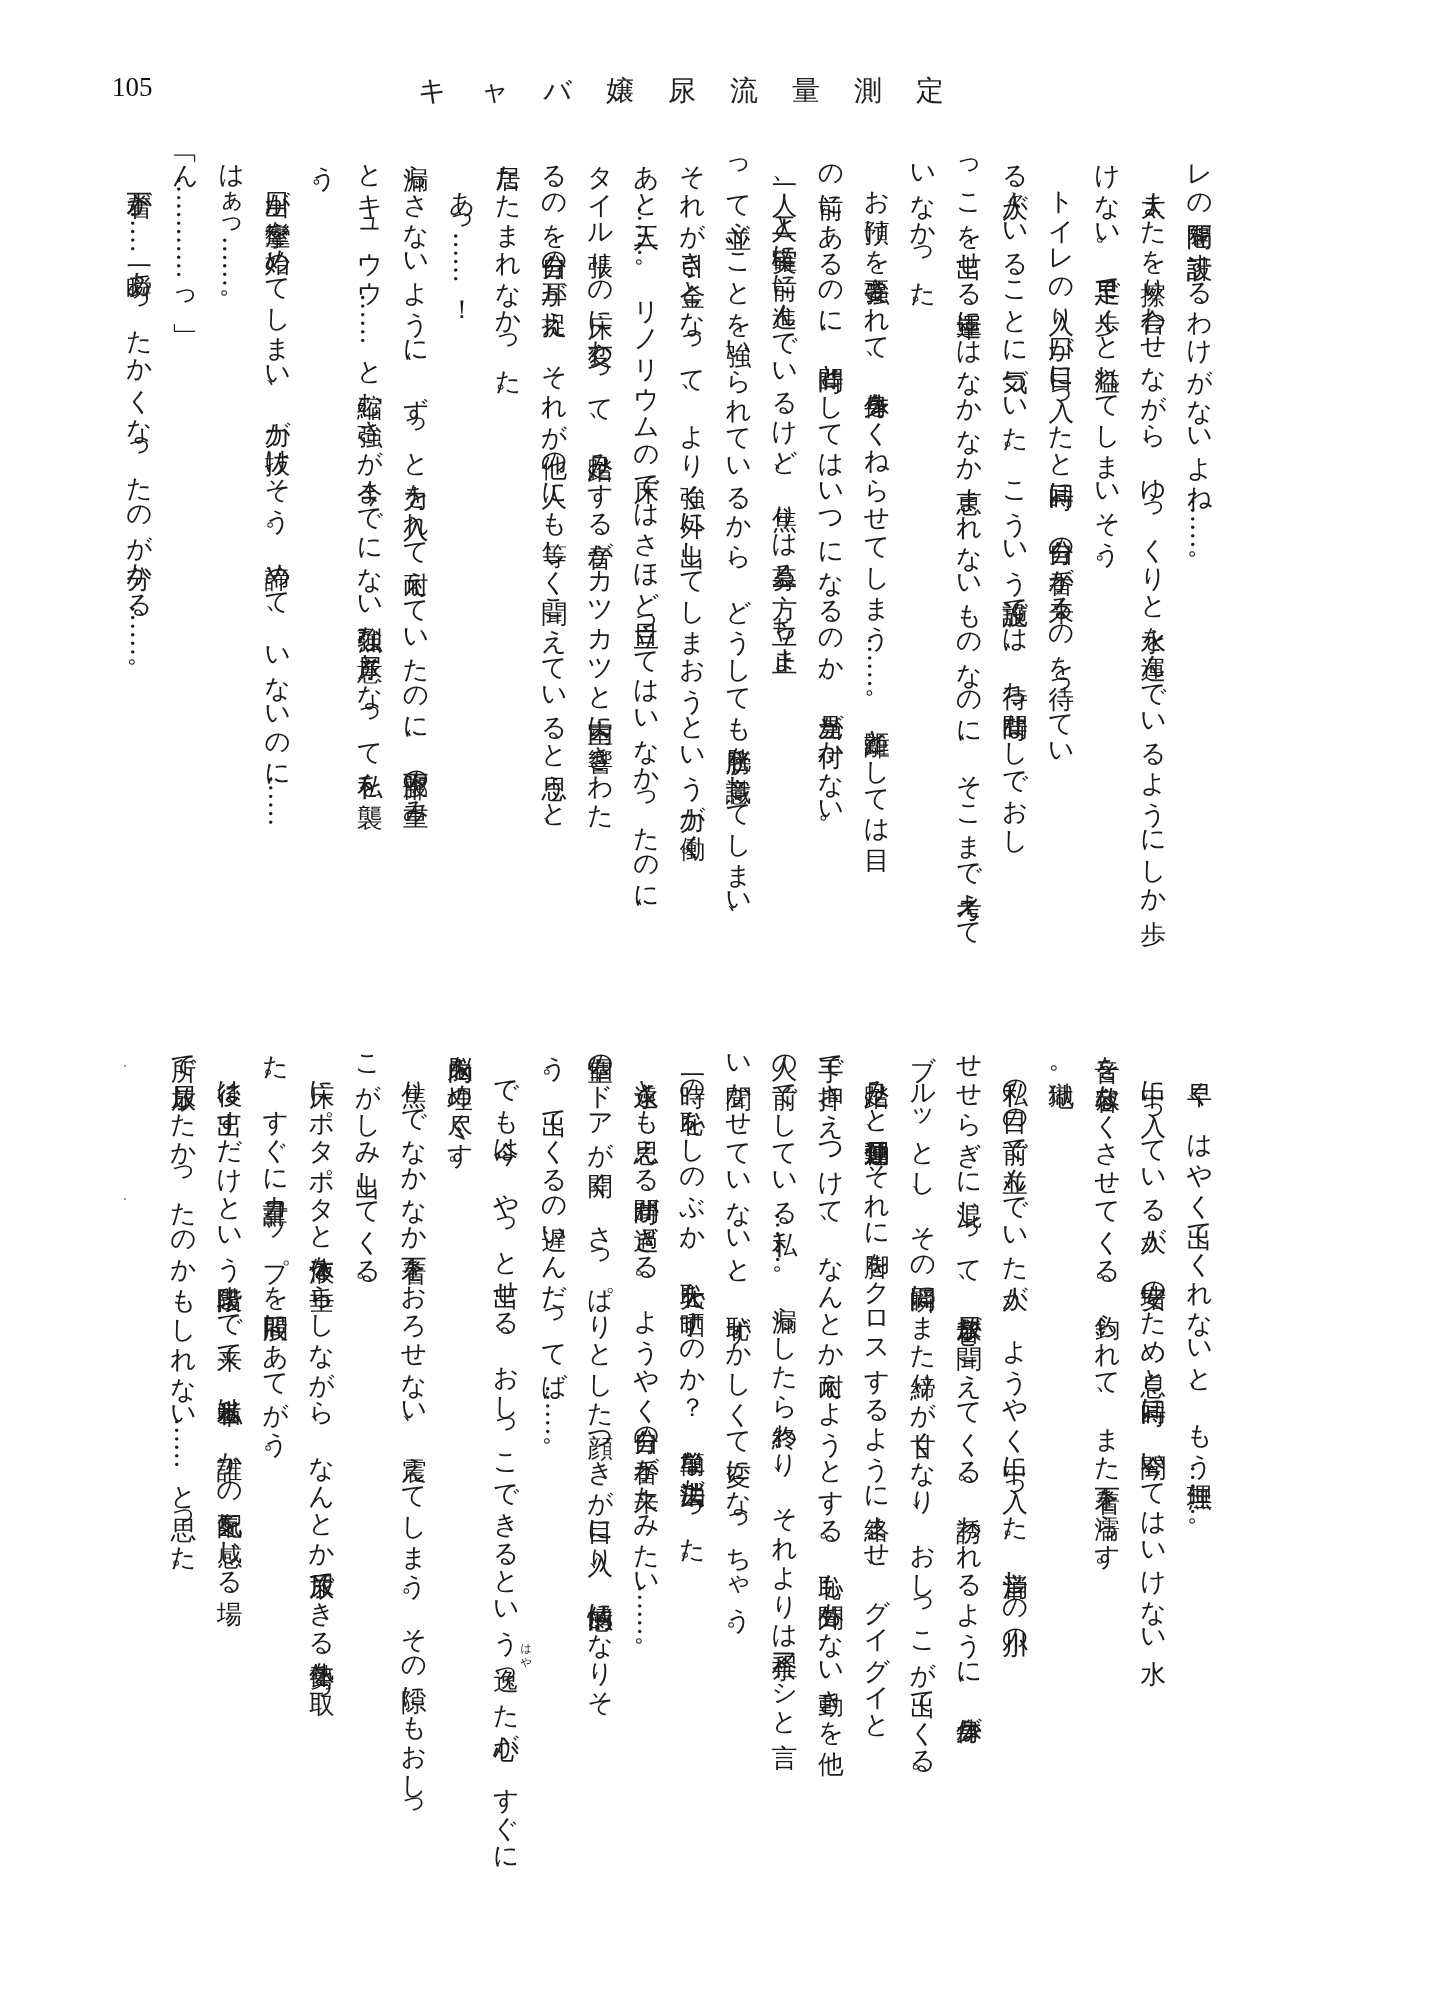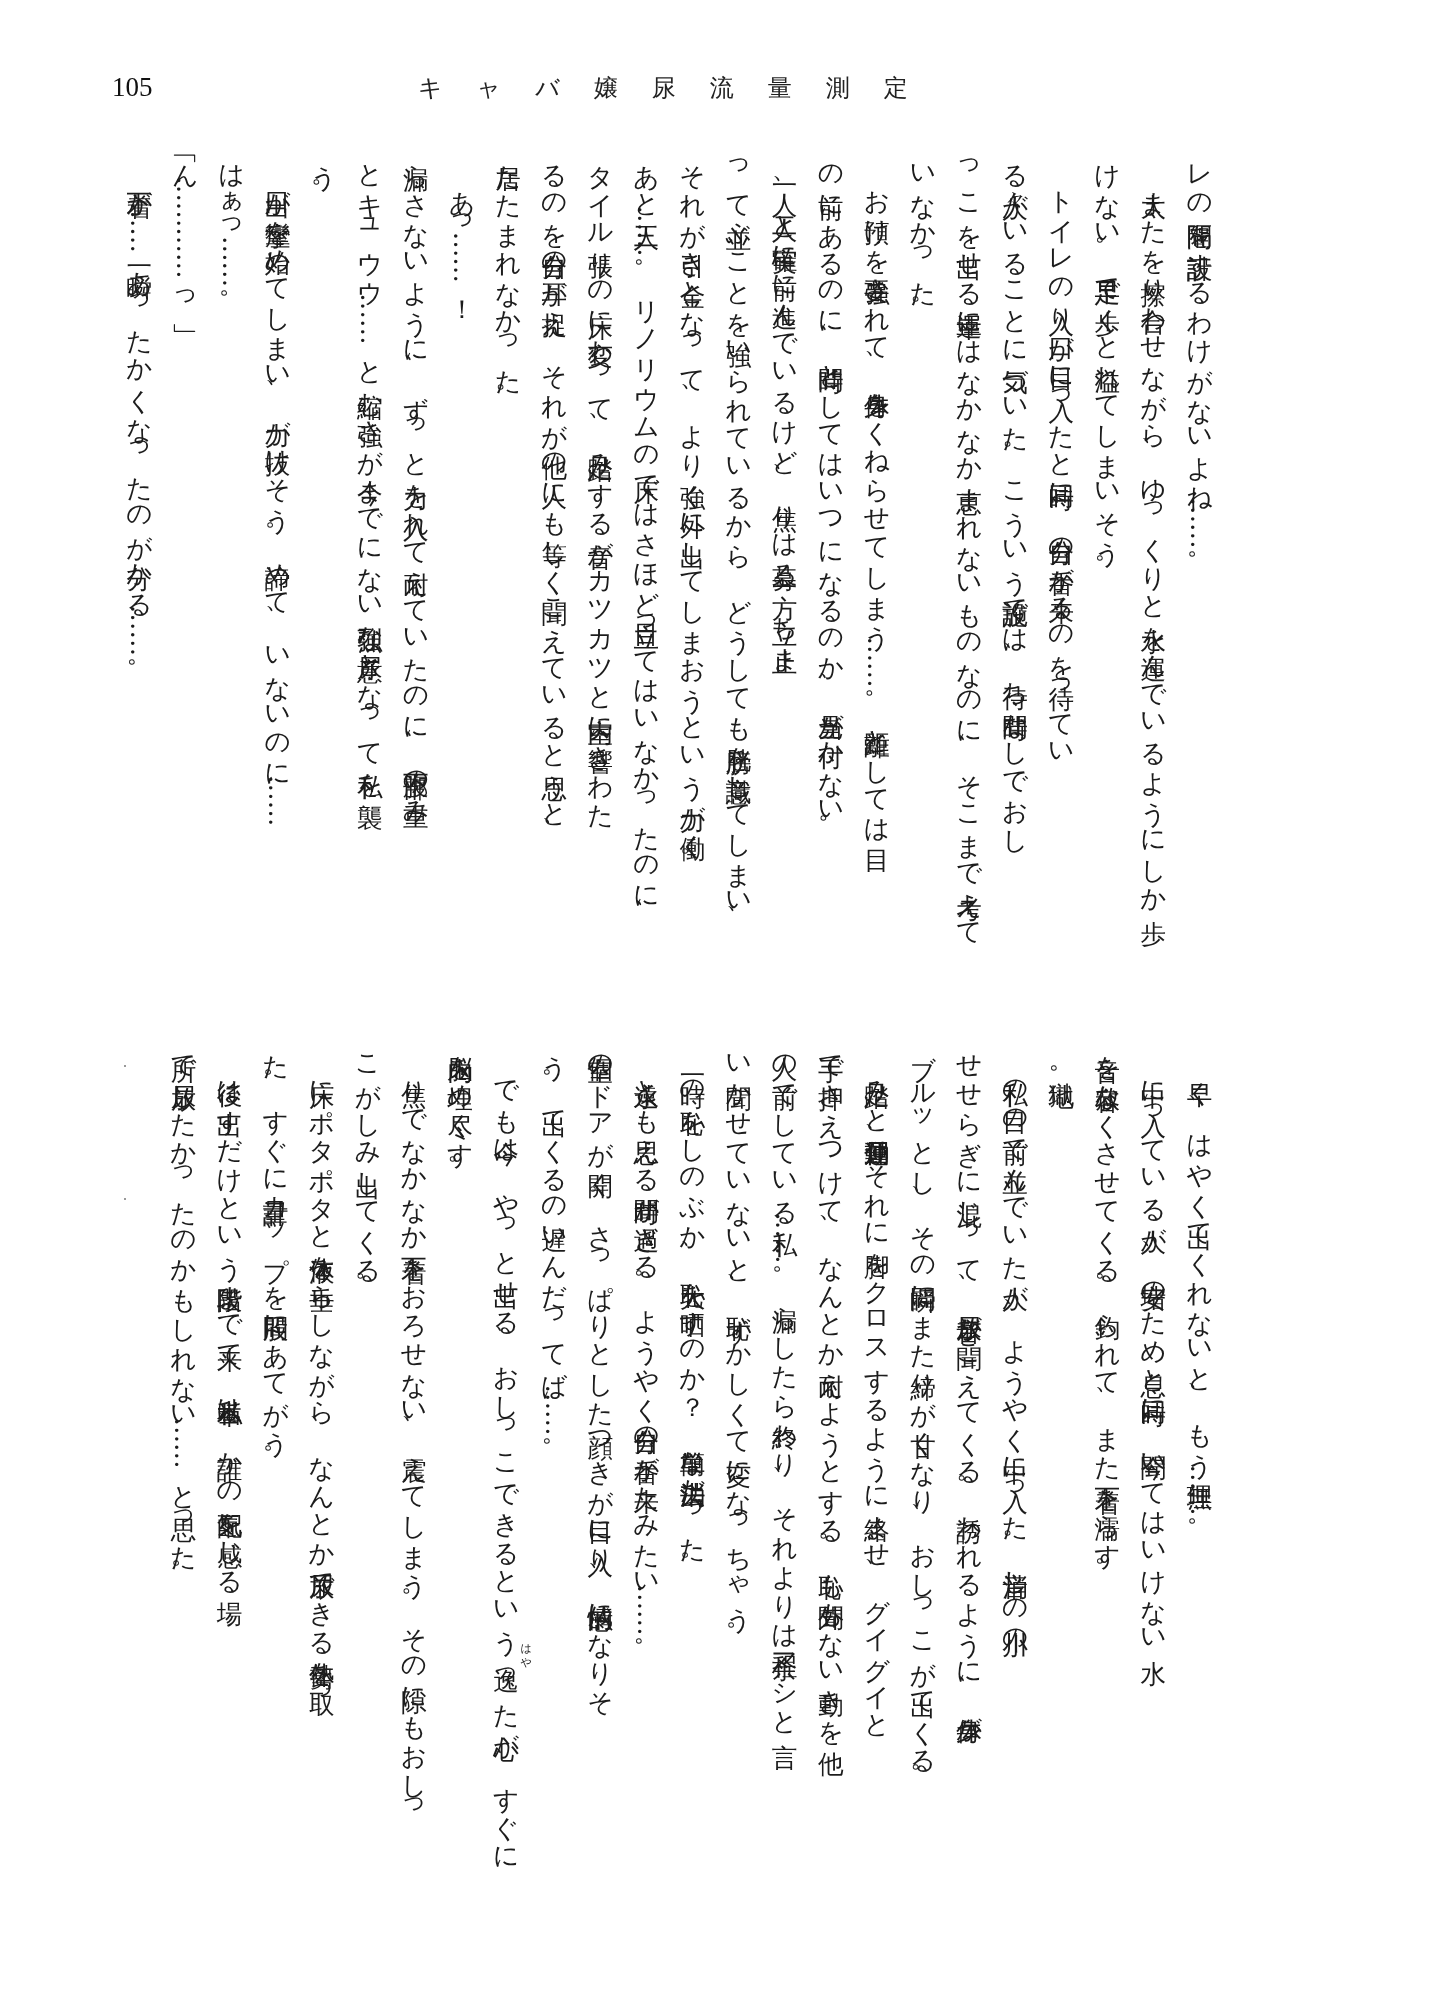--- a/index.html
+++ b/index.html
@@ -21,21 +21,21 @@
     top: 72px;
     font-family: "Liberation Serif", "DejaVu Serif", serif;
     font-size: 27px;
     letter-spacing: 0px;
     color: #111;
   }
   .running-header {
     position: absolute;
     left: 418px;
     top: 72px;
-    font-size: 24px;
+    font-size: 28px;
     letter-spacing: 34px;
     color: #222;
     white-space: nowrap;
   }
   .text-block {
     position: absolute;
     writing-mode: vertical-rl;
     -webkit-writing-mode: vertical-rl;
     right: 207px;
     height: 830px;

